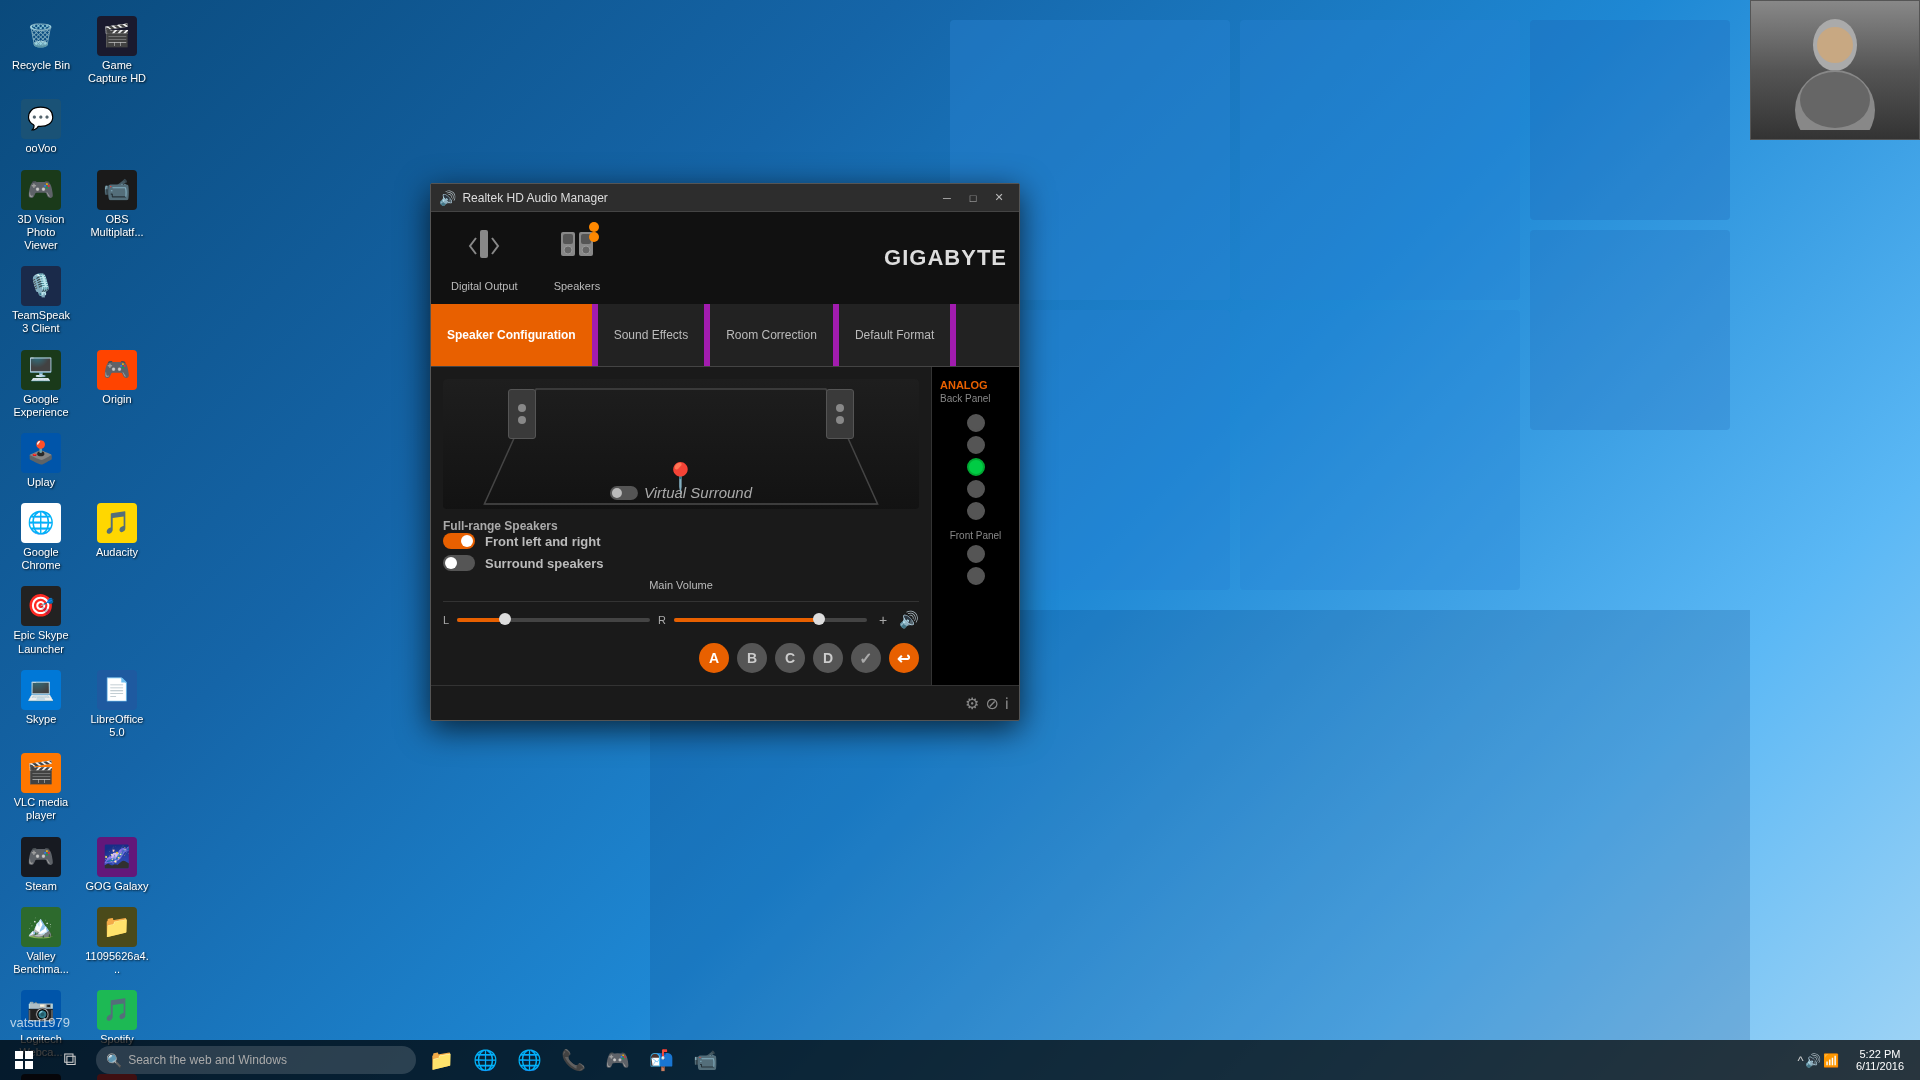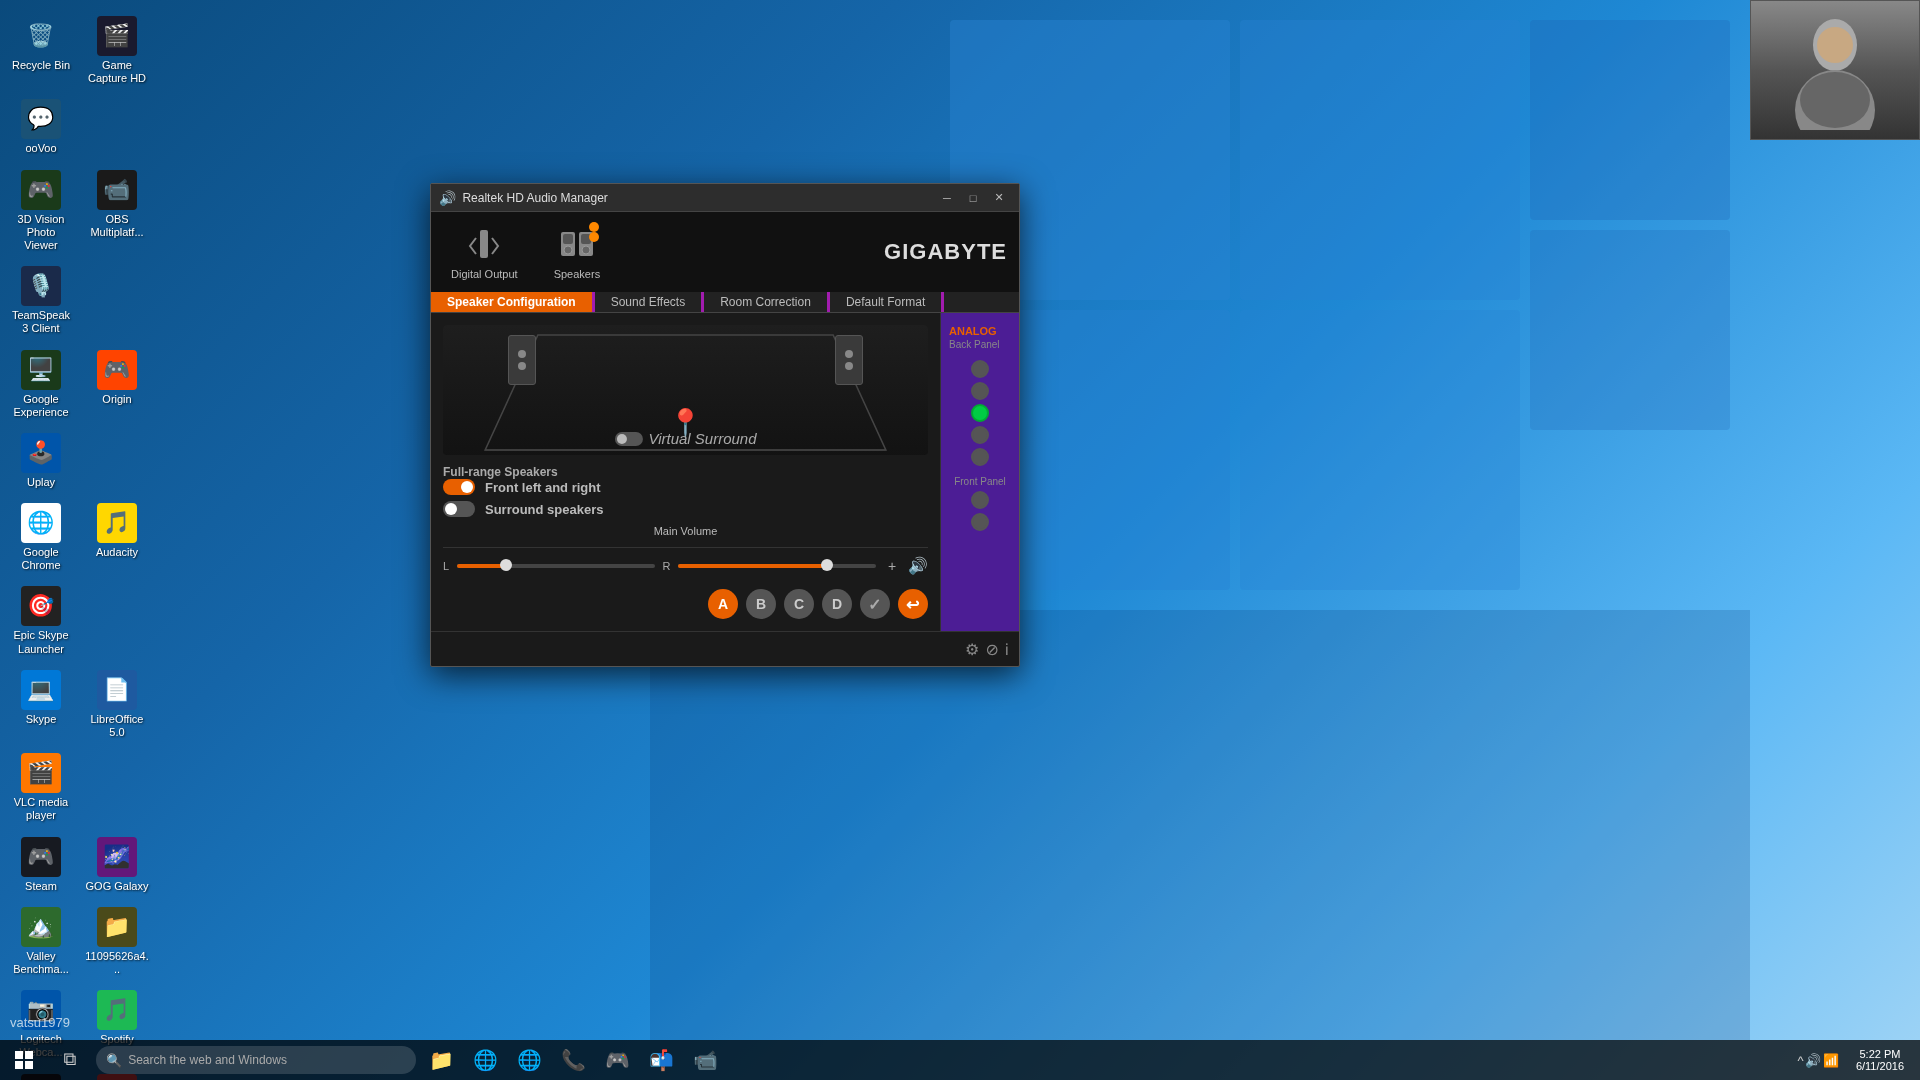--- a/index.html
+++ b/index.html
@@ -230,21 +230,21 @@
       height: 40px;
       display: flex;
       align-items: center;
       justify-content: center;
       font-size: 28px;
       color: #ccc;
     }
     .audio-device .device-label {
       font-size: 11px;
       color: #bbb;
-      margin-top: 4px;
+      margin-top: 16px;
     }
     .speakers-icon-wrap {
       position: relative;
     }
     .speakers-dot-green {
       position: absolute;
       top: -2px;
       right: -2px;
       width: 10px;
       height: 10px;
@@ -268,44 +268,44 @@
       letter-spacing: 1px;
     }
 
     
     .realtek-tabs {
       display: flex;
       background: #222;
       border-bottom: 1px solid #444;
     }
     .rtab {
-      padding: 3px 16px;
+      padding: 24px 16px;
       font-size: 12px;
       color: #bbb;
       cursor: pointer;
-      border-right: 3px solid #a21caf;
+      border-right: 6px solid #a21caf;
     }
     .rtab.active {
       background: #e86000;
       color: #fff;
       font-weight: 600;
     }
 
     
     .realtek-body {
       display: flex;
     }
     .realtek-main {
       flex: 1;
       background: #1a1a1a;
       padding: 12px;
     }
     .realtek-sidebar {
-      width: 79px;
-      background: #4c1d95;
+      width: 88px;
+      background: #000000;
       border-left: 1px solid #333;
       padding: 12px 8px;
     }
 
     
     .speaker-dropdown {
       display: flex;
       align-items: center;
       gap: 8px;
       margin-bottom: 12px;

